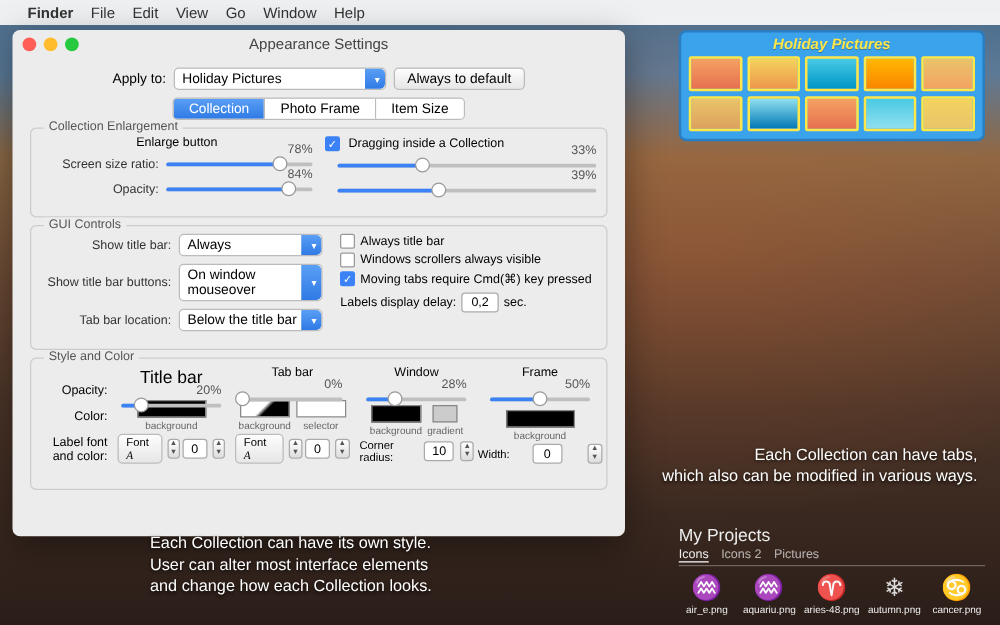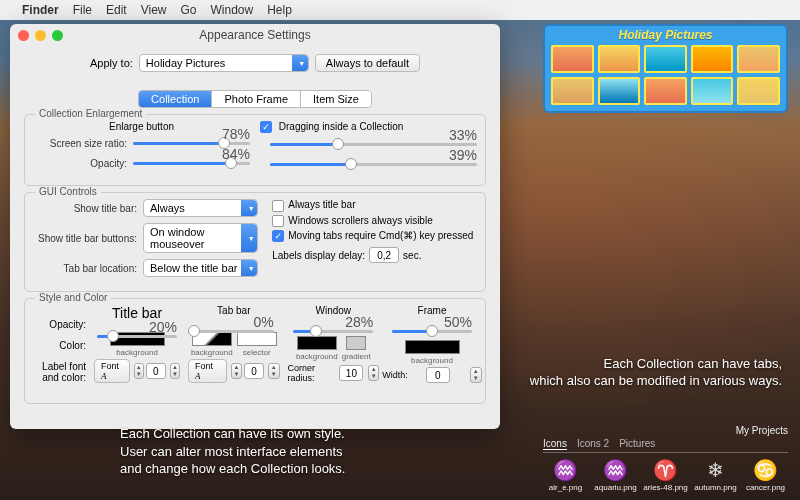--- a/index.html
+++ b/index.html
@@ -34,42 +34,42 @@
 .seg:last-child { border-right: none; }
 .seg.active { background: linear-gradient(#5a9ff5,#2f7ae5); color: #fff; }
 
 .group { border: 1px solid #ccc; border-radius: 5px; padding: 6px 8px 8px; margin-bottom: 6px; position: relative; }
 .group-title { position: absolute; top: -7px; left: 10px; background: #ececec; padding: 0 4px; font-size: 10px; color: #555; }
 
 .slider { position: relative; height: 14px; flex: 1; }
 .slider .track { position: absolute; top: 6px; left: 0; right: 0; height: 3px; background: #bfbfbf; border-radius: 2px; }
 .slider .fill { position: absolute; top: 6px; left: 0; height: 3px; background: #3b82f6; border-radius: 2px; }
 .slider .thumb { position: absolute; top: 1px; width: 12px; height: 12px; background: #fff; border: 1px solid #999; border-radius: 50%; transform: translateX(-50%); }
-.slider .val { position: absolute; top: -10px; right: 0; font-size: 14px; color: #555; }
+.slider .val { position: absolute; top: -10px; right: 0; font-size: 10px; color: #555; }
 
 .chk { width: 12px; height: 12px; border: 1px solid #999; border-radius: 2px; background: #fff; display: inline-flex; align-items: center; justify-content: center; margin-right: 4px; vertical-align: middle; }
 .chk.on { background: #3b82f6; border-color: #3b82f6; color: #fff; font-size: 9px; }
 
 .colorwell { width: 55px; height: 14px; border: 1px solid #888; background: #000; }
 .colorwell.grad { background: linear-gradient(135deg,#fff 0%,#fff 45%,#000 55%,#000 100%); }
 .sublabel { font-size: 8px; color: #666; text-align: center; }
 
 .numfield { width: 30px; height: 16px; border: 1px solid #aaa; background: #fff; font-size: 10px; text-align: center; border-radius: 3px; }
 .stepper { width: 12px; height: 16px; border: 1px solid #aaa; border-radius: 3px; background: linear-gradient(#fff,#ddd); display: flex; flex-direction: column; margin-left: 2px; }
 .stepper div { flex: 1; font-size: 6px; text-align: center; line-height: 7px; color: #555; }
 
 
 .holiday { position: absolute; top: 24px; right: 12px; width: 245px; background: #3aa3ec; border: 2px solid #2a7dc0; border-radius: 6px; padding: 2px 6px 6px; }
 .holiday-title { text-align: center; color: #ffe74a; font-weight: bold; font-size: 12px; font-style: italic; margin-bottom: 3px; text-shadow: 0 1px 0 rgba(0,0,0,0.3); }
 .thumbs { display: grid; grid-template-columns: repeat(5,1fr); gap: 4px; }
 .thumb-img { height: 28px; border: 2px solid #ffe74a; border-radius: 2px; }
 
 
 .projects { position: absolute; bottom: 8px; right: 12px; width: 245px; color: #eee; font-size: 10px; }
-.proj-title { text-align: right; font-size: 10px; margin-bottom: 2px; }
+.proj-title { text-align: left; font-size: 14px; margin-bottom: 2px; }
 .proj-tabs { display: flex; gap: 10px; font-size: 10px; border-bottom: 1px solid rgba(255,255,255,0.3); padding-bottom: 2px; margin-bottom: 4px; }
 .proj-tabs .pt { opacity: 0.7; }
 .proj-tabs .pt.active { opacity: 1; border-bottom: 1px solid #fff; }
 .proj-icons { display: flex; justify-content: space-between; }
 .proj-icon { display: flex; flex-direction: column; align-items: center; width: 45px; }
 .proj-icon .ic { font-size: 20px; color: #ddd; height: 26px; display: flex; align-items: center; }
 .proj-icon .fn { font-size: 8px; text-align: center; }
 
 .caption { position: absolute; color: #fff; font-size: 13px; line-height: 1.35; text-shadow: 0 1px 3px rgba(0,0,0,0.8); }
 .caption.c1 { right: 18px; bottom: 110px; text-align: right; }
@@ -98,21 +98,21 @@
     <div class="traffic">
       <div class="tl r"></div>
       <div class="tl y"></div>
       <div class="tl g"></div>
     </div>
     <div class="wintitle">Appearance Settings</div>
   </div>
 
   <div class="wincontent">
 
-    <div class="row" style="justify-content:center; gap:6px; margin-bottom:12px;">
+    <div class="row" style="justify-content:center; gap:6px; margin-bottom:0;">
       <span>Apply to:</span>
       <div class="select blue" style="width:170px">
         <span>Holiday Pictures</span>
           <span class="arr">▾</span>
       </div>
       <div class="btn">Always to default</div>
     </div>
 
     <div style="text-align:center">
       <div class="segmented">

